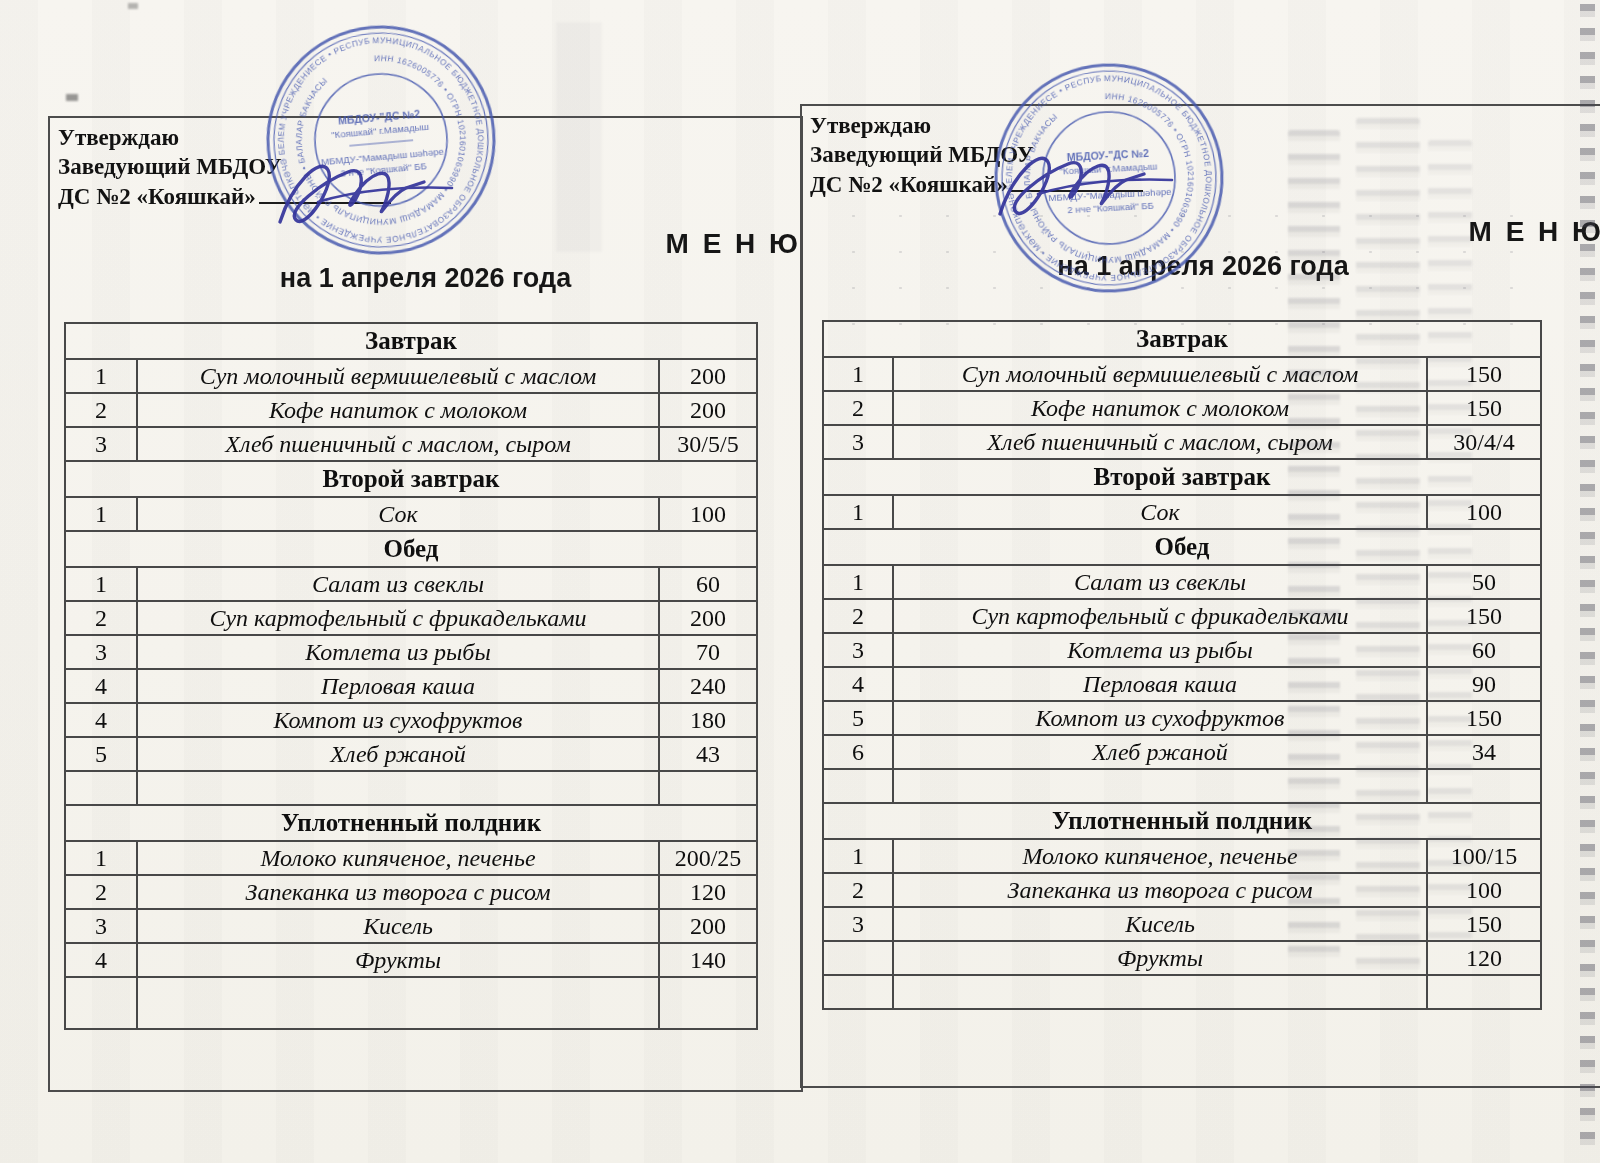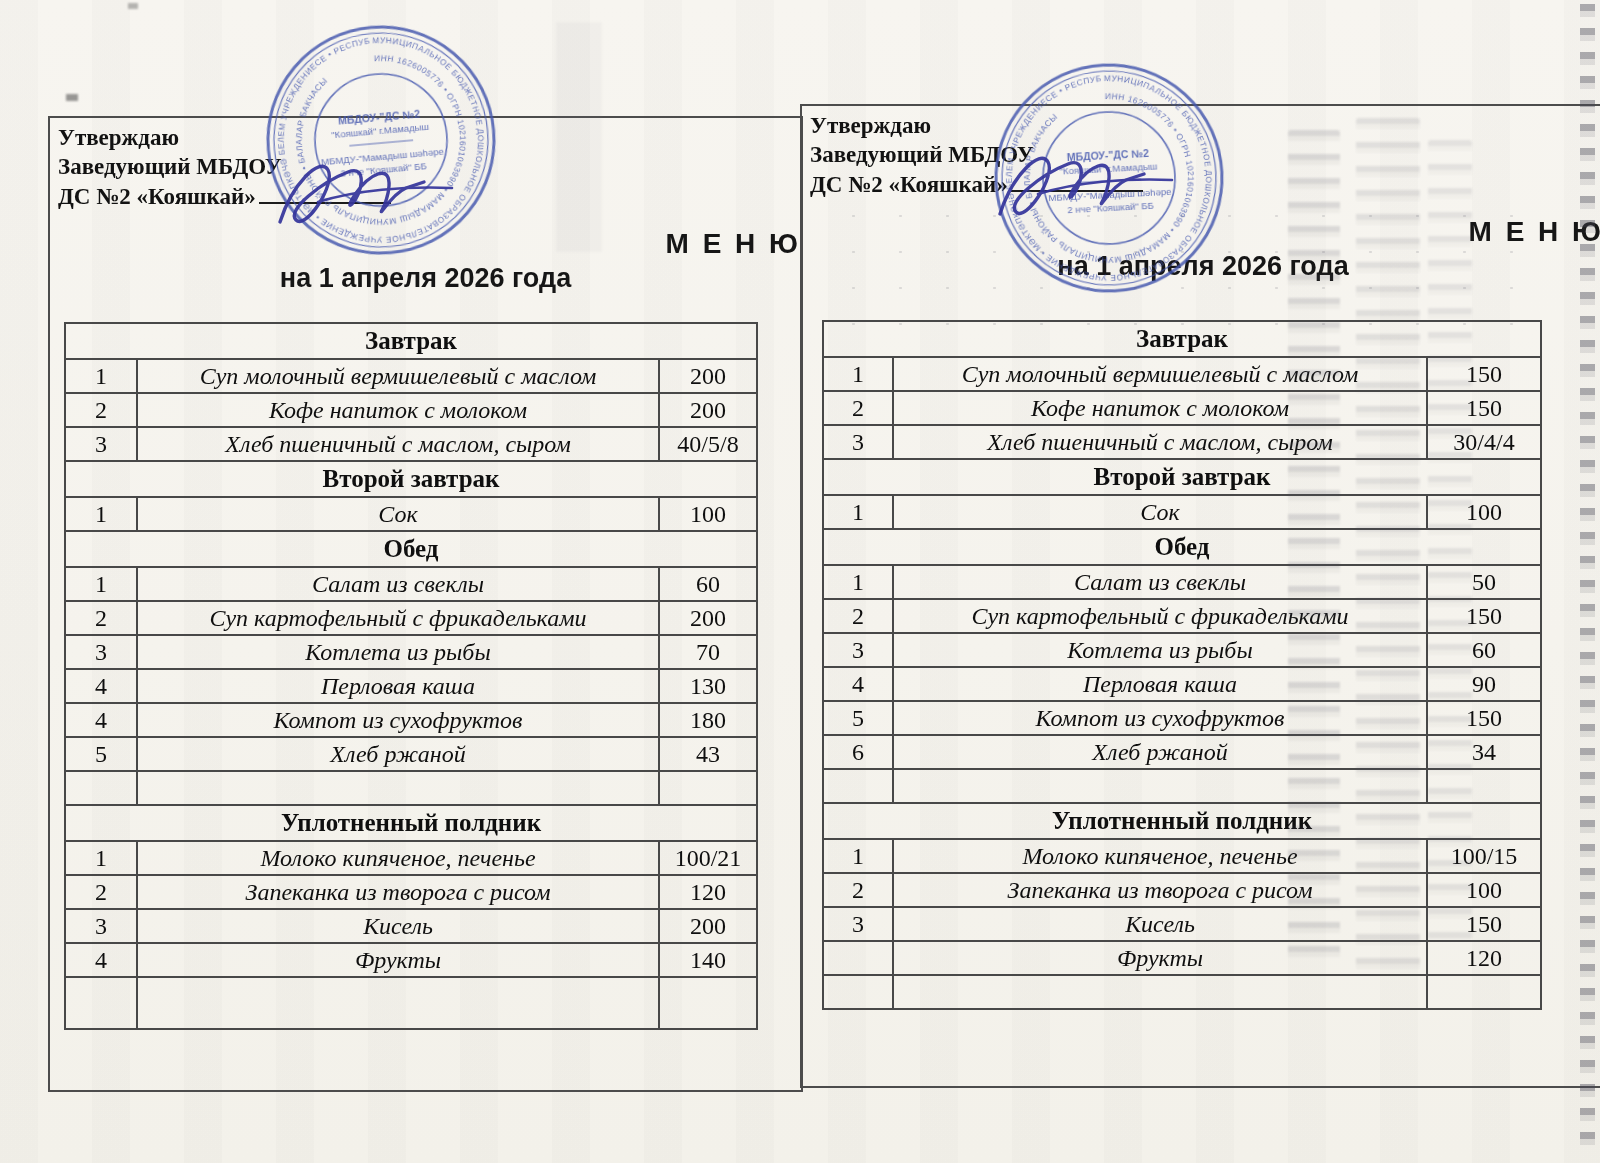--- a/index.html
+++ b/index.html
@@ -93,21 +93,21 @@
             <td class="qty">200</td>
           </tr>
       <tr>
             <td class="num">2</td>
             <td class="dish">Кофе напиток с молоком</td>
             <td class="qty">200</td>
           </tr>
       <tr>
             <td class="num">3</td>
             <td class="dish">Хлеб пшеничный с маслом, сыром</td>
-            <td class="qty">40/5/8</td>
+            <td class="qty">30/5/5</td>
           </tr>
       <tr class="sec">
             <td colspan="3">Второй завтрак</td>
           </tr>
       <tr>
             <td class="num">1</td>
             <td class="dish">Сок</td>
             <td class="qty">100</td>
           </tr>
       <tr class="sec">
@@ -124,21 +124,21 @@
             <td class="qty">200</td>
           </tr>
       <tr>
             <td class="num">3</td>
             <td class="dish">Котлета из рыбы</td>
             <td class="qty">70</td>
           </tr>
       <tr>
             <td class="num">4</td>
             <td class="dish">Перловая каша</td>
-            <td class="qty">130</td>
+            <td class="qty">240</td>
           </tr>
       <tr>
             <td class="num">4</td>
             <td class="dish">Компот из сухофруктов</td>
             <td class="qty">180</td>
           </tr>
       <tr>
             <td class="num">5</td>
             <td class="dish">Хлеб ржаной</td>
             <td class="qty">43</td>
@@ -147,21 +147,21 @@
             <td class="num"></td>
             <td class="dish"></td>
             <td class="qty"></td>
           </tr>
       <tr class="sec">
             <td colspan="3">Уплотненный полдник</td>
           </tr>
       <tr>
             <td class="num">1</td>
             <td class="dish">Молоко кипяченое, печенье</td>
-            <td class="qty">100/21</td>
+            <td class="qty">200/25</td>
           </tr>
       <tr>
             <td class="num">2</td>
             <td class="dish">Запеканка из творога с рисом</td>
             <td class="qty">120</td>
           </tr>
       <tr>
             <td class="num">3</td>
             <td class="dish">Кисель</td>
             <td class="qty">200</td>

